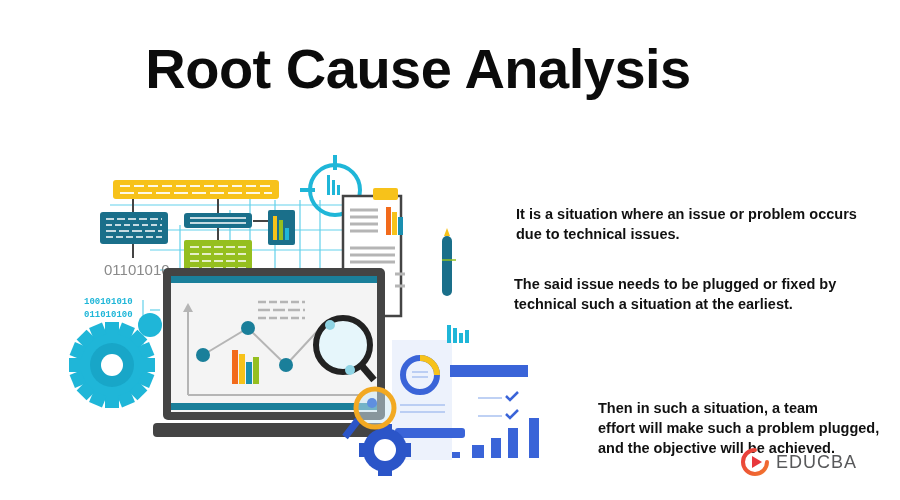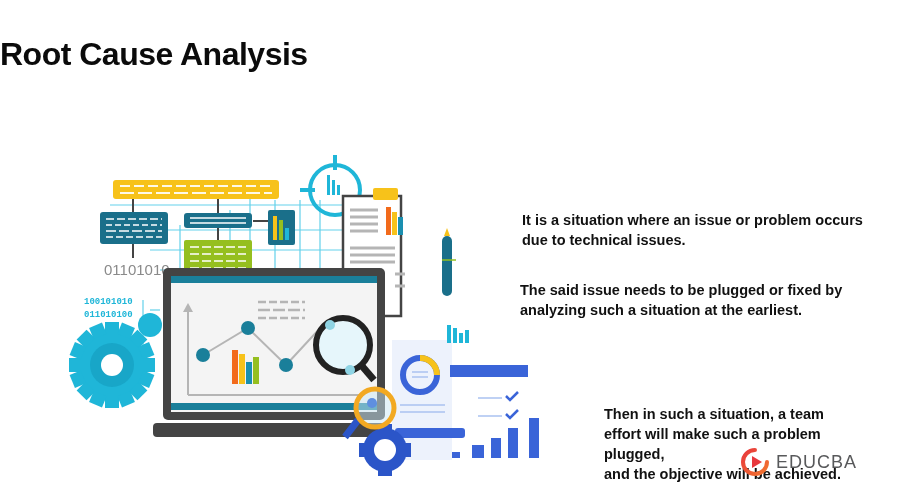--- a/index.html
+++ b/index.html
@@ -1,47 +1,47 @@
 <!DOCTYPE html>
 <html><head>
 <meta charset="utf-8">
 <style>
   html, body { margin: 0; padding: 0; }
   body {
     width: 900px; height: 500px; background: #ffffff; position: relative; overflow: hidden;
     font-family: "Liberation Sans", sans-serif;
   }
   .title {
-    position: absolute; left: 0; top: 36px; width: 836px; text-align: left;
-    font-family: "Liberation Sans", sans-serif; font-weight: 700; font-size: 32px;
+    position: absolute; left: 0; top: 36px; width: 836px; text-align: center;
+    font-family: "Liberation Sans", sans-serif; font-weight: 700; font-size: 56px;
     color: #0b0b0b; letter-spacing: -0.5px; margin: 0;
   }
   .para {
     position: absolute; font-family: "Liberation Sans", sans-serif; font-weight: 700;
-    font-size: 14.5px; line-height: 20px; color: #111111; margin: 16px; white-space: pre-line;
+    font-size: 14.5px; line-height: 20px; color: #111111; margin: 10px; white-space: pre-line;
   }
   .p1 { left: 506px; top: 194px; }
   .p2 { left: 504px; top: 264px; }
   .p3 { left: 588px; top: 388px; }
   .illus { position: absolute; left: 60px; top: 145px; width: 500px; height: 350px; }
   .logo { position: absolute; left: 740px; top: 447px; display: flex; align-items: center; gap: 6px; }
   .logo-text {
     font-family: "Liberation Sans", sans-serif; font-size: 18px; color: #58595b;
     letter-spacing: 1px; font-weight: 400;
   }
 </style>
 </head>
 <body>
 
 <h1 class="title">Root Cause Analysis</h1>
 
 <p class="para p1">It is a situation where an issue or problem occurs
 due to technical issues.</p>
 <p class="para p2">The said issue needs to be plugged or fixed by
-analyzing such a situation at the earliest.</p>
+technical such a situation at the earliest.</p>
 <p class="para p3">Then in such a situation, a team
  effort will make such a problem plugged,
  and the objective will be achieved.</p>
 
 <svg class="illus" viewBox="60 145 500 350" xmlns="http://www.w3.org/2000/svg">
 
   <g stroke="#3cc6e6" stroke-width="1.2" opacity="0.8">
     <line x1="110" y1="205" x2="360" y2="205"></line>
     <line x1="130" y1="230" x2="345" y2="230"></line>
     <line x1="150" y1="250" x2="345" y2="250"></line>

